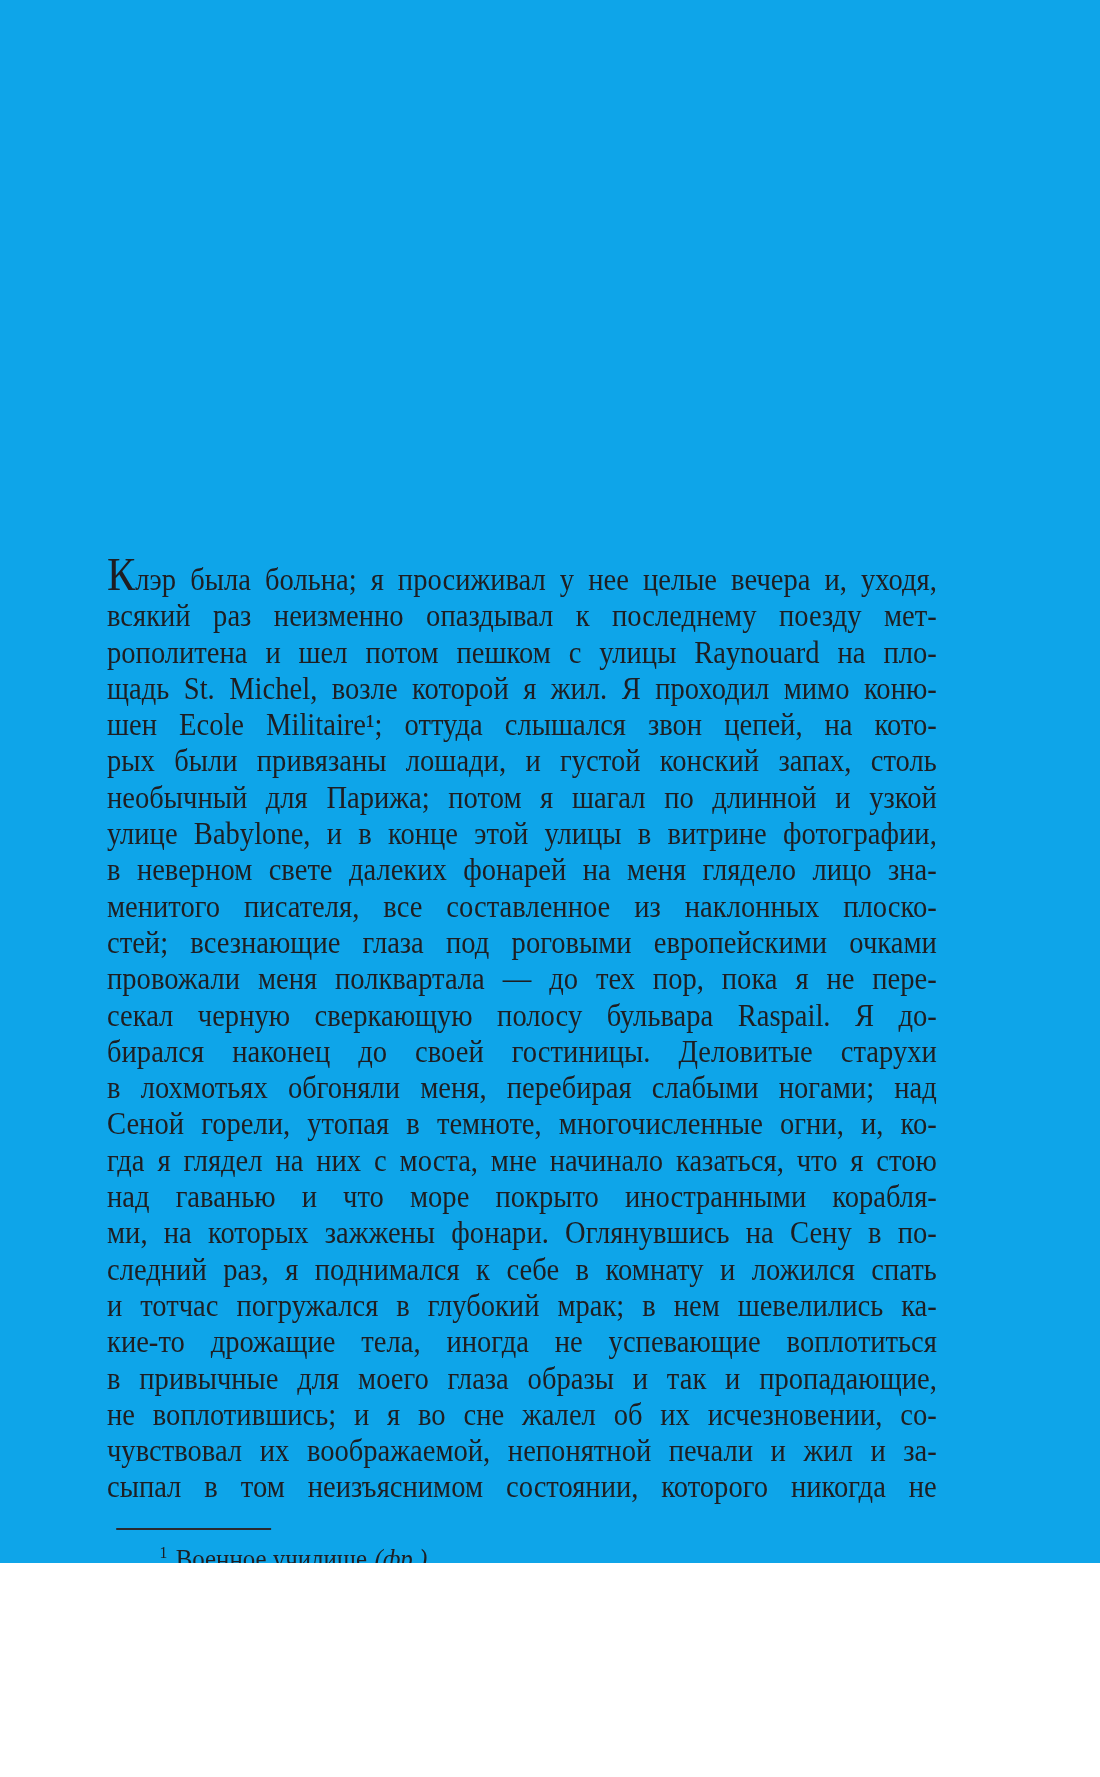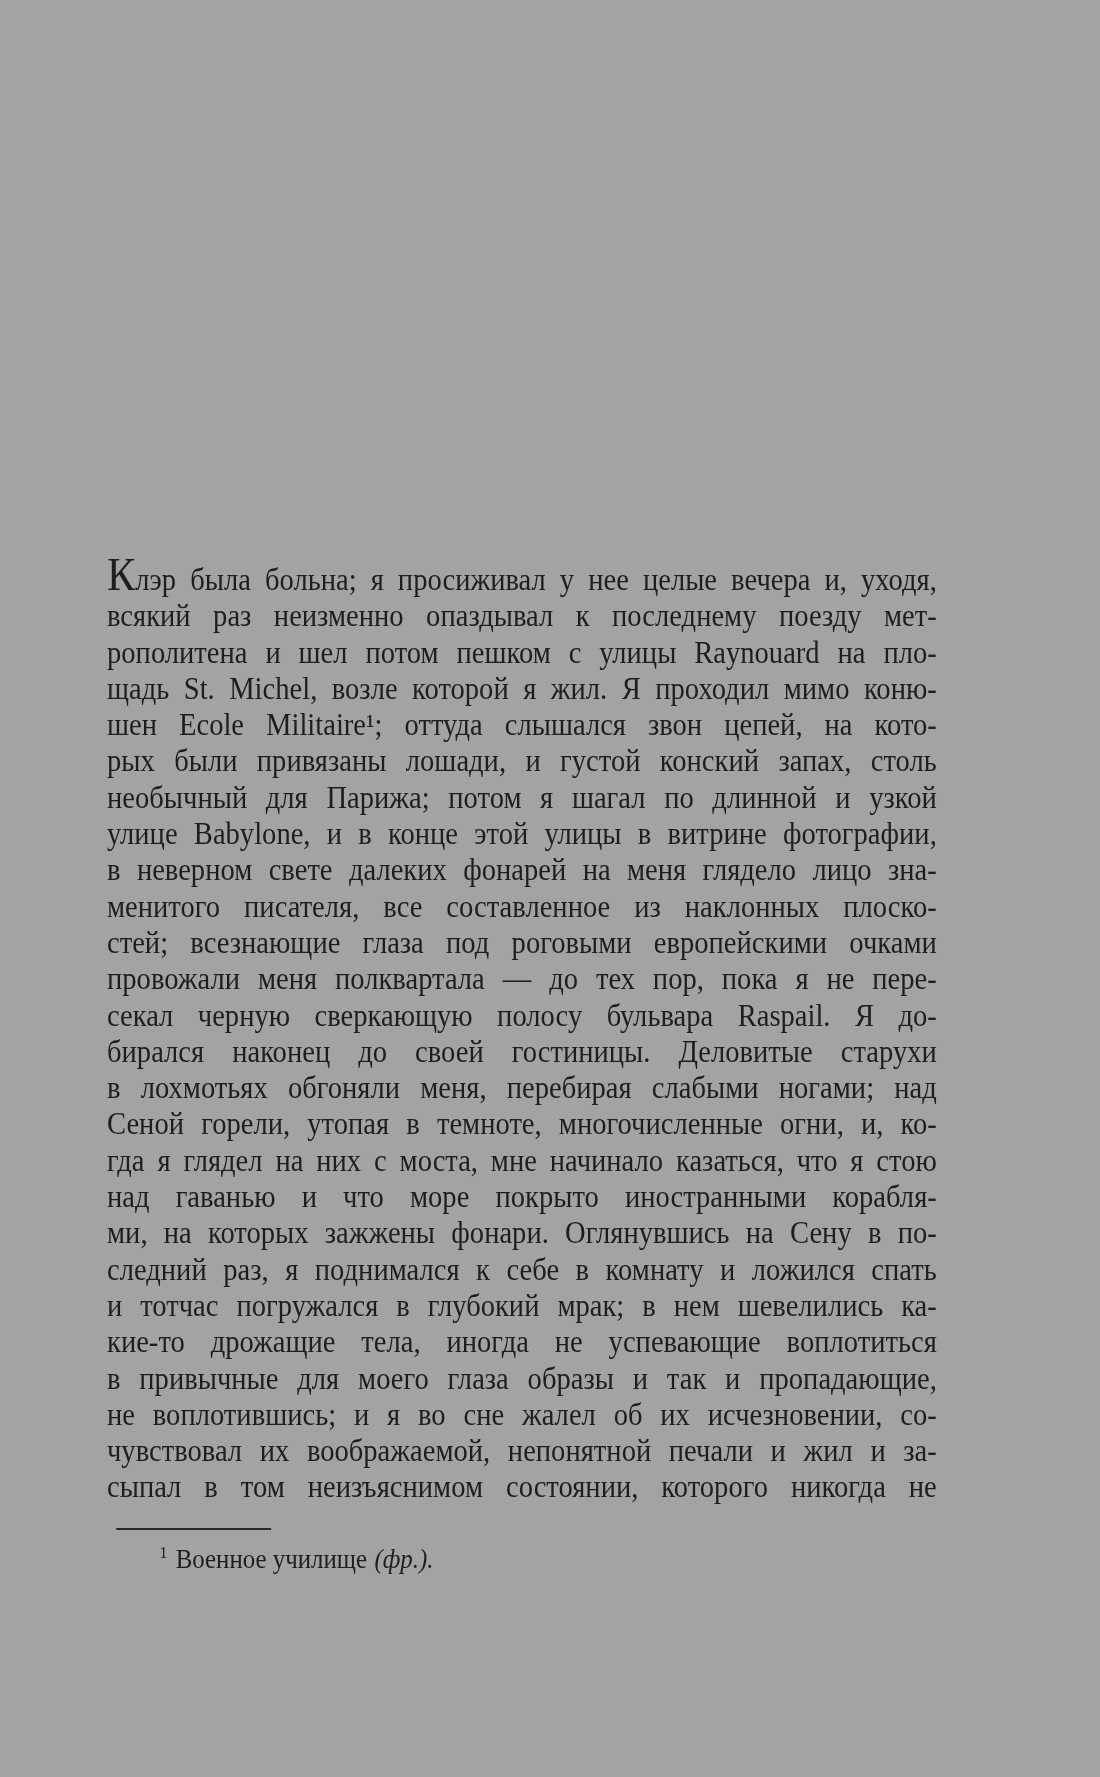--- a/index.html
+++ b/index.html
@@ -1,19 +1,19 @@
 <!DOCTYPE html>
 <html><head>
 <meta charset="utf-8">
 <style>
   html,body{margin:0;padding:0;}
   .page{
     position:relative;
-    width:1100px;height:1777px;
-    background:#a3a3a3;
+    width:1100px;height:1563px;
+    background:#0ea5e9;
     overflow:hidden;
     font-family:"Liberation Serif","DejaVu Serif",serif;
   }
   .text-block{
     position:absolute;
     left:107px;top:562px;
     width:900px;
     transform:scaleX(0.922);
     transform-origin:0 0;
     color:#1e1e22;

